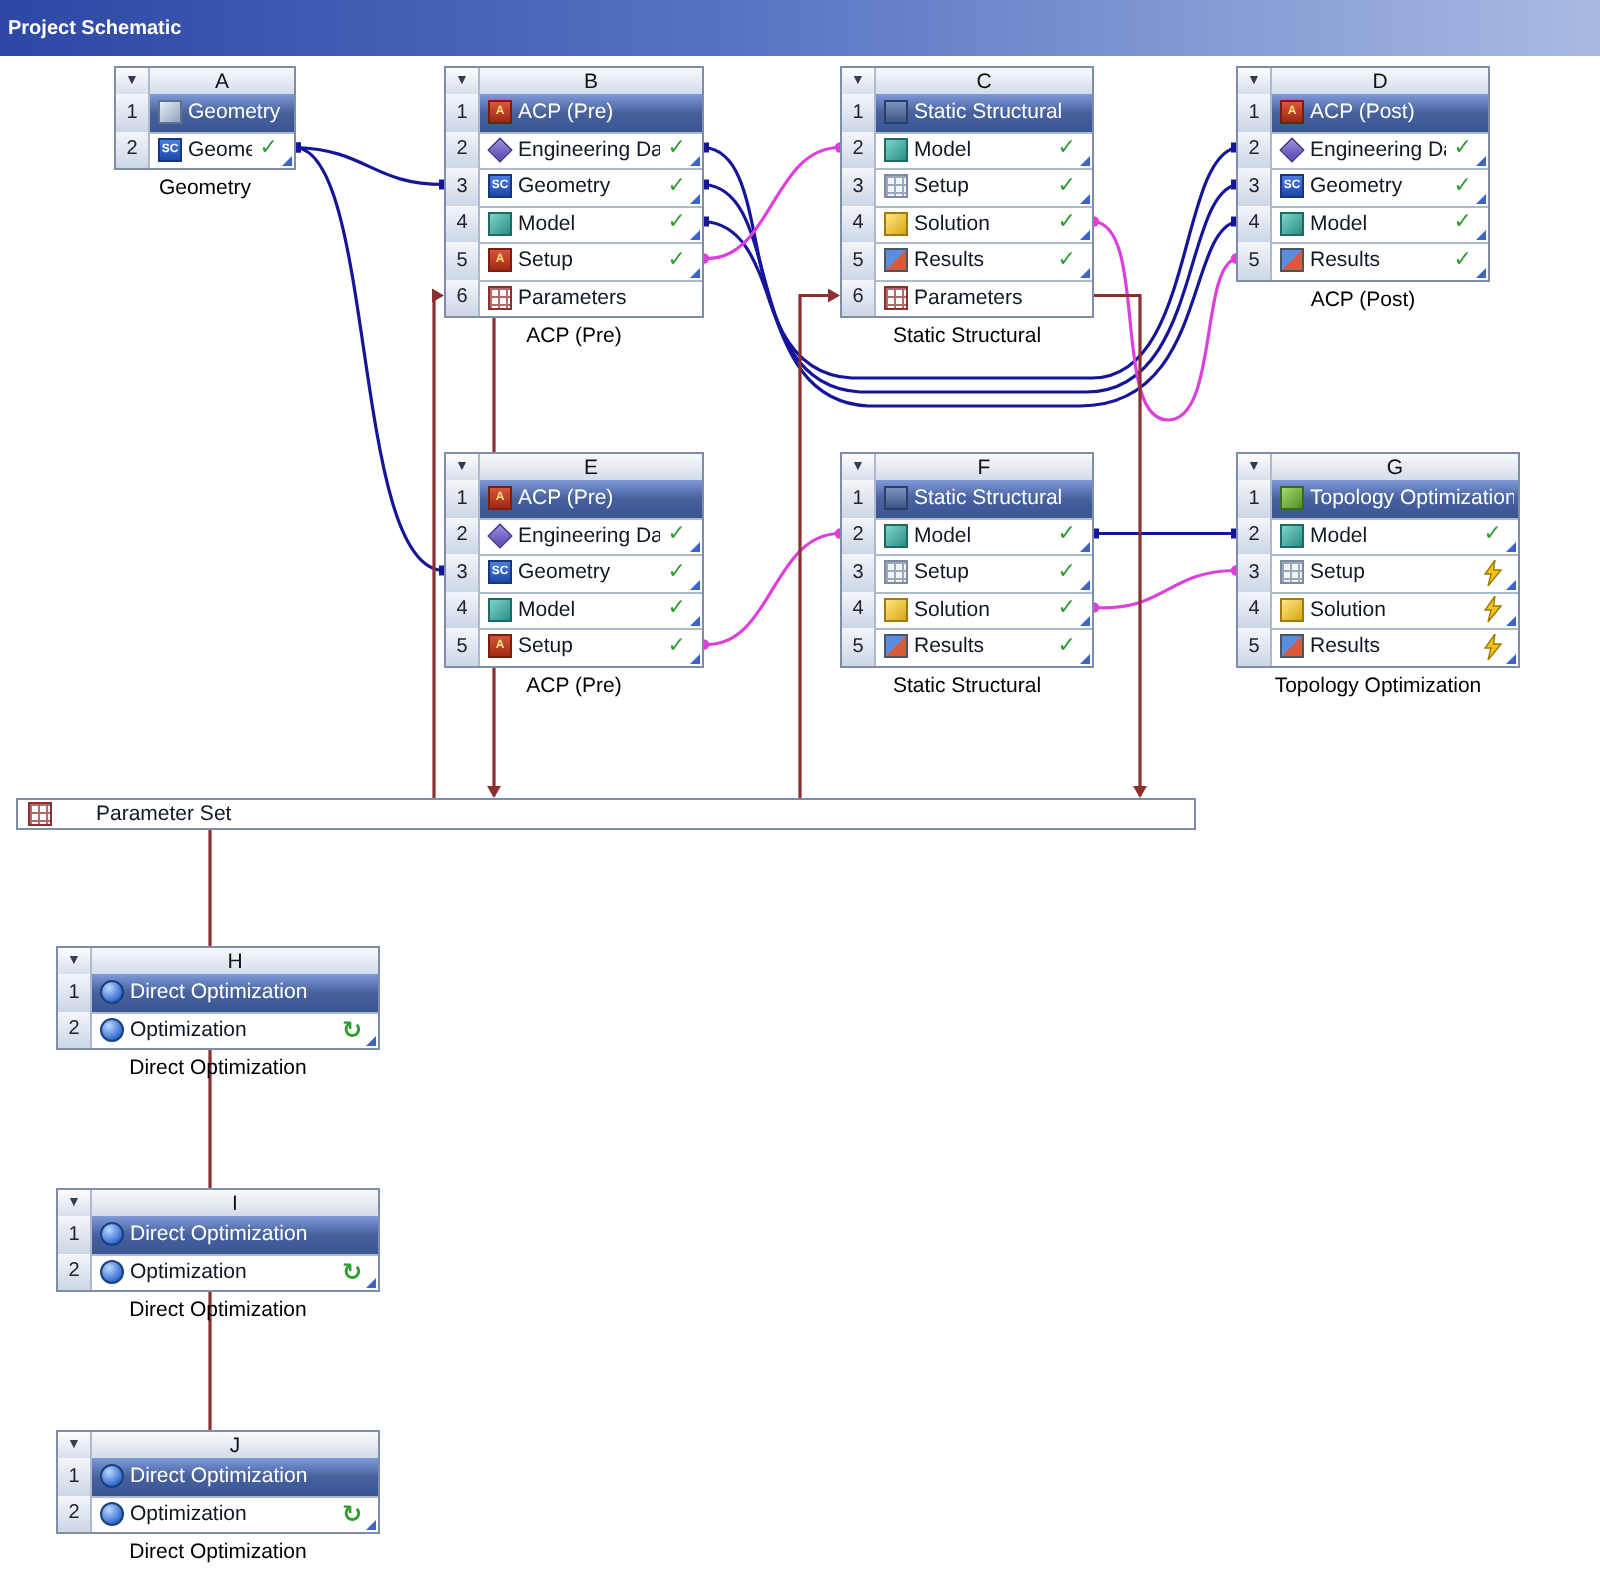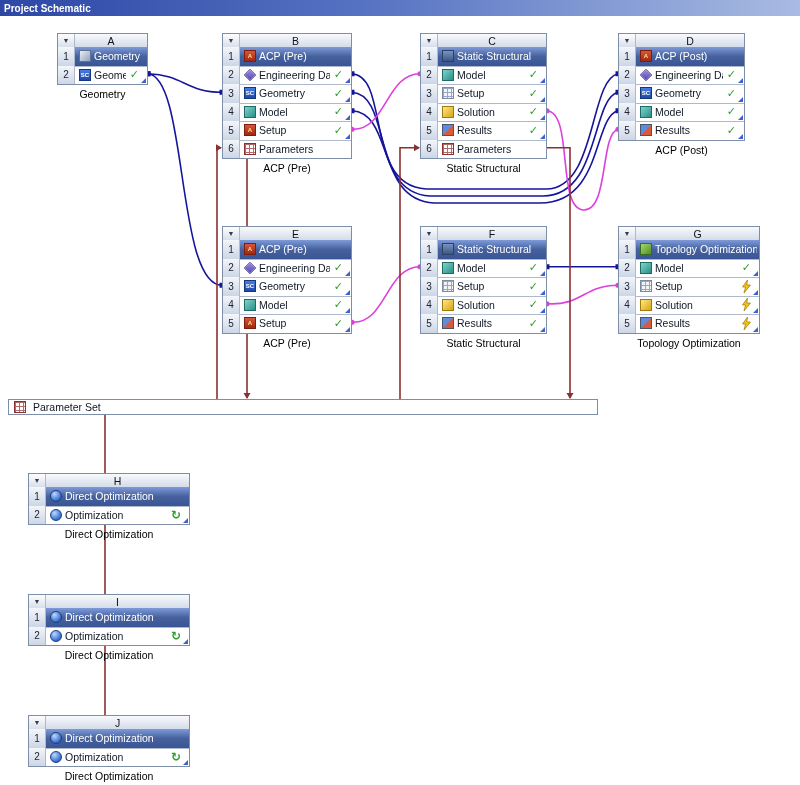--- a/index.html
+++ b/index.html
@@ -1,18 +1,18 @@
 <!DOCTYPE html>
 <html><head>
 <meta charset="utf-8">
 <style>
   html,body{margin:0;padding:0;background:#fff;}
   #stage{position:relative;width:800px;height:785px;background:#ffffff;overflow:hidden;
          font-family:"Liberation Sans","DejaVu Sans",sans-serif;}
-  .titlebar{position:absolute;left:0;top:0;width:100%;height:16px;
+  .titlebar{position:absolute;left:0;top:0;width:100%;height:28px;
     background:linear-gradient(to right,#2d47a5 0%,#5572c2 45%,#a9bbe2 100%);
     color:#fff;display:flex;align-items:center;padding-left:4px;box-sizing:border-box;
     font-size:10px;font-weight:bold;z-index:3;}
   .connectors{position:absolute;left:0;top:0;z-index:1;pointer-events:none;}
   .sys{position:absolute;z-index:2;}
   .tbl{border:1px solid #7e8ea8;background:#fff;box-sizing:border-box;width:100%;}
   .lrow{display:flex;height:13px;background:linear-gradient(#f8fafc,#d4dcea);}
   .ddbtn{width:17px;height:13px;border-right:1px solid #aebacc;display:flex;align-items:center;
     justify-content:center;background:linear-gradient(#fdfdfe,#d8dfec);cursor:pointer;box-sizing:border-box;}
   .ddglyph{font-size:7px;color:#333c50;line-height:1;}
@@ -25,21 +25,21 @@
   .hdrcell .lbl{color:#fff;}
   .lbl{font-size:10.5px;color:#101826;white-space:nowrap;overflow:hidden;margin-right:auto;}
   .st{flex:none;margin-left:4px;margin-right:6px;display:flex;align-items:center;line-height:1;}
   .st-check{color:#2e9b2e;font-weight:bold;font-size:11px;}
   .st-refresh{color:#2f9e2f;font-weight:bold;font-size:12px;}
   .corner{position:absolute;right:1px;bottom:1px;width:0;height:0;
     border-left:5px solid transparent;border-bottom:5px solid #3c63cf;}
   .cap{text-align:center;font-size:10.5px;color:#000;padding-top:3px;}
   .pset{position:absolute;z-index:2;background:#fff;border:1px solid #7e8ea8;display:flex;
     align-items:center;padding:0 3px;box-sizing:border-box;cursor:pointer;}
-  .plbl{font-size:10.5px;margin-left:4px;color:#101826;}
+  .plbl{font-size:10.5px;margin-left:19px;color:#101826;}
   .ico{width:12px;height:12px;flex:none;margin:0 3px 0 2px;display:flex;align-items:center;
     justify-content:center;font-size:6px;font-weight:bold;box-sizing:border-box;line-height:1;}
   .ico-geom{background:linear-gradient(135deg,#e8eef6,#8fa3c0);border:1px solid #60718c;}
   .ico-sc{background:linear-gradient(#4a7de0,#1d49a8);color:#fff;border:1px solid #16367e;}
   .ico-acp{background:linear-gradient(#d8553a,#a02814);border:1px solid #7a1e0e;color:#ffe07a;}
   .ico-eng{background:linear-gradient(135deg,#9a8fe0,#5446b0);border:1px solid #3d3188;transform:rotate(45deg) scale(.75);}
   .ico-model{background:linear-gradient(135deg,#7fd4cc,#2a8f86);border:1px solid #1d6b64;}
   .ico-setup{background-color:#f2f4f8;background-image:linear-gradient(#9aa7bc 1px,transparent 1px),
     linear-gradient(90deg,#9aa7bc 1px,transparent 1px);background-size:4px 4px;border:1px solid #7c8aa2;}
   .ico-solution{background:linear-gradient(135deg,#ffe884,#d9a514);border:1px solid #a07a10;}

